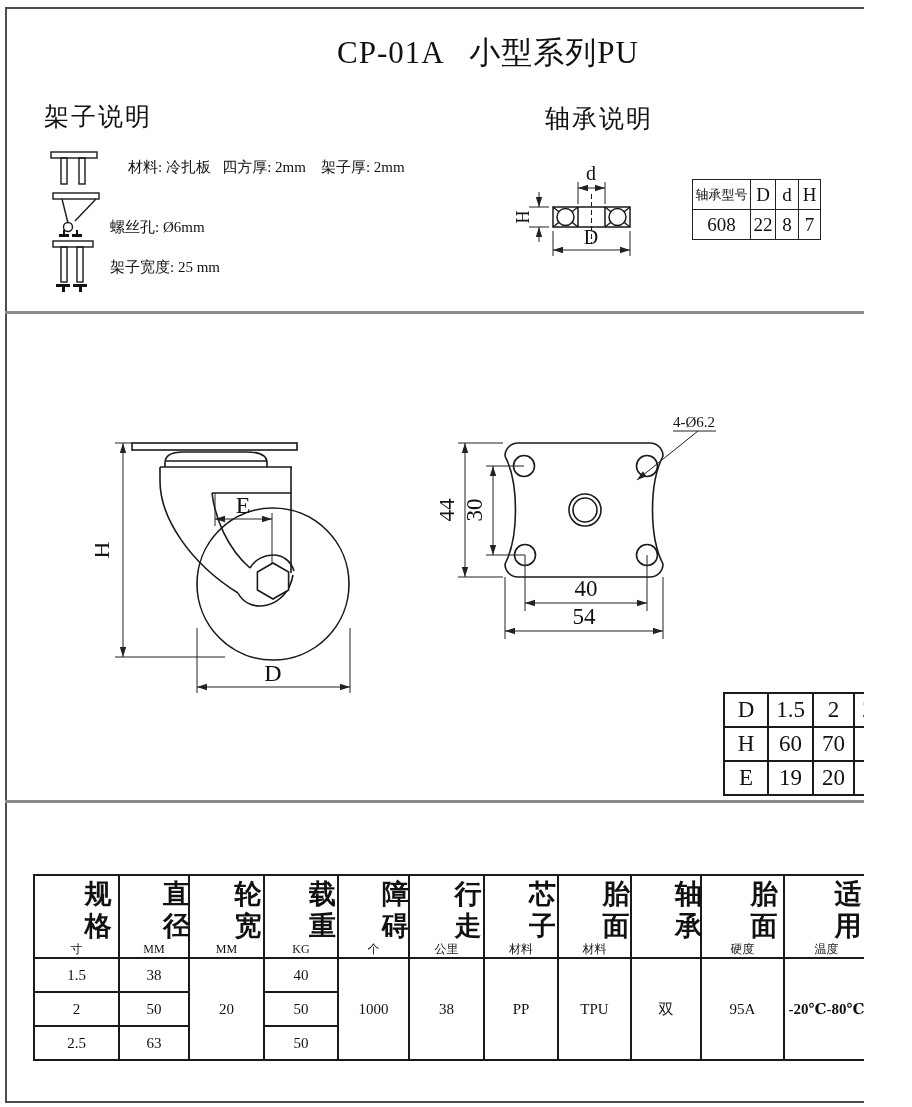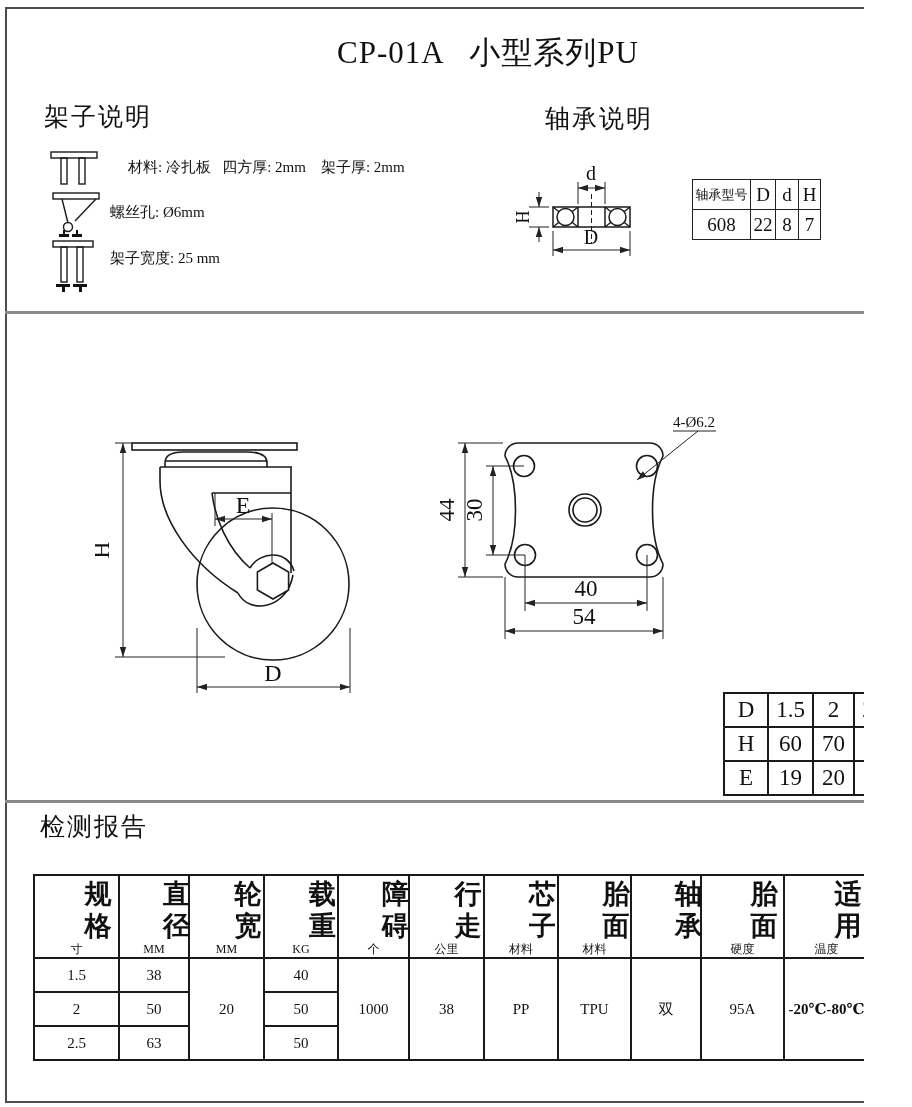--- a/index.html
+++ b/index.html
@@ -59,36 +59,36 @@
       <line x1="44" y1="9" x2="23" y2="31"></line>
       <circle cx="16" cy="37" r="4.5"></circle>
     </g>
     <g fill="#111">
       <rect x="7" y="44" width="10" height="3"></rect>
       <rect x="20" y="44" width="10" height="3"></rect>
       <rect x="11" y="40" width="2" height="4"></rect>
       <rect x="24" y="40" width="2" height="4"></rect>
     </g>
   </svg>
-  <div class="note" style="left:110px;top:203px">螺丝孔: Ø6mm</div>
+  <div class="note" style="left:110px;top:218px">螺丝孔: Ø6mm</div>
 
   <svg class="abs" style="left:52px;top:238px" width="44" height="58" viewBox="0 0 44 58">
     <g stroke="#1a1a1a" stroke-width="1.4" fill="none">
       <rect x="1" y="3" width="40" height="6"></rect>
       <rect x="9" y="9" width="6" height="35"></rect>
       <rect x="25" y="9" width="6" height="35"></rect>
     </g>
     <g fill="#111">
       <rect x="4" y="46" width="14" height="3"></rect>
       <rect x="21" y="46" width="14" height="3"></rect>
       <rect x="10" y="49" width="3" height="5"></rect>
       <rect x="27" y="49" width="3" height="5"></rect>
     </g>
   </svg>
-  <div class="note" style="left:110px;top:249px">架子宽度: 25 mm</div>
+  <div class="note" style="left:110px;top:258px">架子宽度: 25 mm</div>
 
   <div class="heading" style="left:545px;top:102px">轴承说明</div>
 
   <svg class="abs" style="left:513px;top:158px" width="180" height="120" viewBox="0 0 180 120">
     <defs>
       <marker id="arrB" markerWidth="11" markerHeight="8" refX="10" refY="4" orient="auto-start-reverse" markerUnits="userSpaceOnUse">
         <path d="M0,0.8 L10,4 L0,7.2 Z" fill="#222"></path>
       </marker>
     </defs>
     <g stroke="#1a1a1a" stroke-width="1.5" fill="none">
@@ -246,21 +246,20 @@
     </tr>
     <tr>
       <td>E</td>
       <td>19</td>
       <td>20</td>
       <td>20</td>
     </tr>
   </tbody>
     </table>
 
-  <div class="heading" style="left:40px;top:810px">检测报告</div>
 
   <table class="report-table abs" style="left:33px;top:874px">
     <colgroup>
       <col style="width:85px">
         <col style="width:70px">
         <col style="width:75px">
         <col style="width:74px">
       <col style="width:71px">
         <col style="width:75px">
         <col style="width:74px">

